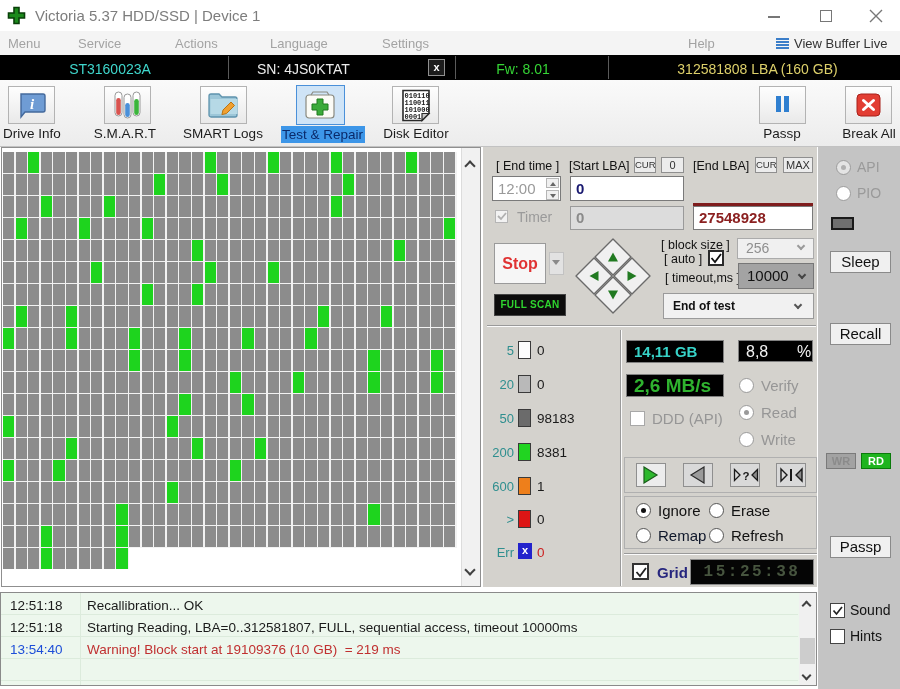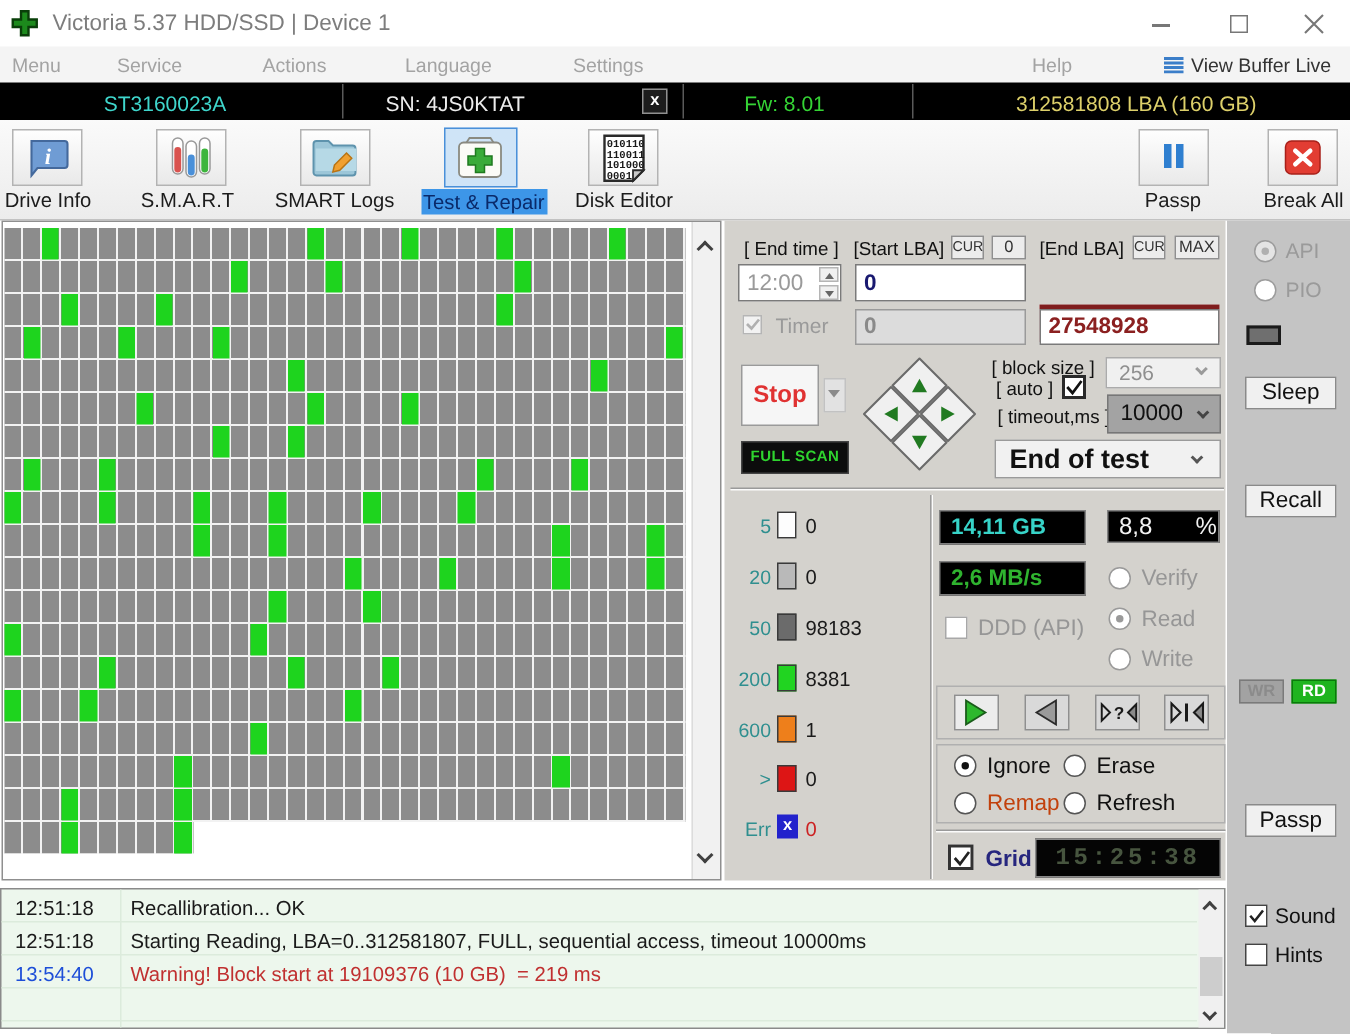--- a/index.html
+++ b/index.html
@@ -200,21 +200,21 @@
 <div class="abs" style="left:737px;top:238px;width:77px;height:21px;background:#f0f0f0;border:1px solid #ababab;font-size:14px;color:#8f8f8f;line-height:19px;padding-left:8px;">256</div>
 <div class="chev" style="left:798px;top:243px;width:6px;height:6px;border-color:#9a9a9a;"></div>
 <div class="lbl" style="left:664px;top:252px;">[ auto ]</div>
 <div class="abs" style="left:708px;top:250px;width:16px;height:16px;background:#fff;border:2px solid #2a2a2a;"></div>
 <svg class="abs" style="left:710px;top:252px" width="13" height="12">
     <path d="M1.5 6 l3.5 4 l6 -8" fill="none" stroke="#111" stroke-width="1.8"></path>
   </svg>
 <div class="lbl" style="left:665px;top:271px;">[ timeout,ms ]</div>
 <div class="abs" style="left:738px;top:263px;width:76px;height:26px;background:#a3a3a3;border:1px solid #777;font-size:15px;color:#111;line-height:24px;padding-left:8px;">10000</div>
 <div class="chev" style="left:799px;top:272px;width:6px;height:6px;border-color:#444;"></div>
-<div class="abs" style="left:663px;top:293px;width:151px;height:26px;background:#f1f1f1;border:1px solid #9a9a9a;font-size:18px;font-weight:bold;color:#111;line-height:24px;padding-left:9px;">End of test</div>
+<div class="abs" style="left:663px;top:293px;width:151px;height:26px;background:#f1f1f1;border:1px solid #9a9a9a;font-size:12px;font-weight:bold;color:#111;line-height:24px;padding-left:9px;">End of test</div>
 <div class="chev" style="left:795px;top:302px;width:6px;height:6px;border-color:#555;"></div>
 <div class="abs" style="left:487px;top:325px;width:329px;height:2px;border-top:1px solid #9a9a9a;border-bottom:1px solid #fbfbfb;"></div>
 <div class="abs" style="left:620px;top:330px;width:2px;height:256px;border-left:1px solid #9a9a9a;border-right:1px solid #fbfbfb;"></div>
 <div class="abs" style="left:483px;top:343px;width:31px;text-align:right;font-size:13px;color:#2f8f8f;">5</div>
 <div class="abs" style="left:518px;top:341px;width:13px;height:18px;background:#fdfdfd;border:1px solid #3a3a3a;"></div>
 <div class="abs" style="left:537px;top:343px;font-size:13.5px;color:#1a1a1a;">0</div>
 <div class="abs" style="left:483px;top:377px;width:31px;text-align:right;font-size:13px;color:#2f8f8f;">20</div>
 <div class="abs" style="left:518px;top:375px;width:13px;height:18px;background:#b9b9b9;border:1px solid #3a3a3a;"></div>
 <div class="abs" style="left:537px;top:377px;font-size:13.5px;color:#1a1a1a;">0</div>
 <div class="abs" style="left:483px;top:411px;width:31px;text-align:right;font-size:13px;color:#2f8f8f;">50</div>
@@ -229,21 +229,21 @@
 <div class="abs" style="left:483px;top:512px;width:31px;text-align:right;font-size:13px;color:#2f8f8f;">&gt;</div>
 <div class="abs" style="left:518px;top:510px;width:13px;height:18px;background:#dd1515;border:1px solid #3a3a3a;"></div>
 <div class="abs" style="left:537px;top:512px;font-size:13.5px;color:#1a1a1a;">0</div>
 <div class="abs" style="left:483px;top:545px;width:31px;text-align:right;font-size:13px;color:#2f8f8f;">Err</div>
 <div class="abs" style="left:518px;top:543px;width:14px;height:16px;background:#2222cc;color:#fff;font-size:11px;font-weight:bold;text-align:center;line-height:15px;">x</div>
 <div class="abs" style="left:537px;top:545px;font-size:13.5px;color:#cc2222;">0</div>
 <div class="abs" style="left:626px;top:340px;width:98px;height:23px;background:#000;border:1px solid #808080;font-size:15px;font-weight:bold;color:#37d3c8;line-height:21px;padding-left:7px;">14,11 GB</div>
 <div class="abs" style="left:738px;top:340px;width:75px;height:22px;background:#000;border:1px solid #808080;"></div>
 <div class="abs" style="left:746px;top:343px;font-size:16px;color:#f2f2f2;">8,8</div>
 <div class="abs" style="left:797px;top:343px;font-size:16px;color:#f2f2f2;">%</div>
-<div class="abs" style="left:626px;top:374px;width:98px;height:23px;background:#000;border:1px solid #808080;font-size:15px;font-weight:bold;color:#2fb32f;line-height:21px;padding-left:7px;">2,6 MB/s</div>
+<div class="abs" style="left:626px;top:374px;width:98px;height:23px;background:#000;border:1px solid #808080;font-size:19px;font-weight:bold;color:#2fb32f;line-height:21px;padding-left:7px;">2,6 MB/s</div>
 <div class="abs" style="left:630px;top:411px;width:15px;height:15px;background:#fff;border:1px solid #a8a8a8;"></div>
 <div class="abs" style="left:652px;top:410px;font-size:15px;color:#969696;">DDD (API)</div>
 <div class="abs" style="left:739px;top:378px;width:15px;height:15px;border-radius:50%;background:#fff;border:1px solid #9a9a9a;"></div>
 <div class="abs" style="left:761px;top:377px;font-size:15px;color:#969696;">Verify</div>
 <div class="abs" style="left:739px;top:405px;width:15px;height:15px;border-radius:50%;background:#fff;border:1px solid #9a9a9a;">
     <div style="position:absolute;left:4px;top:4px;width:5px;height:5px;border-radius:50%;background:#9a9a9a;"></div>
   </div>
 <div class="abs" style="left:761px;top:404px;font-size:15px;color:#969696;">Read</div>
 <div class="abs" style="left:739px;top:432px;width:15px;height:15px;border-radius:50%;background:#fff;border:1px solid #9a9a9a;"></div>
 <div class="abs" style="left:761px;top:431px;font-size:15px;color:#969696;">Write</div>
@@ -269,21 +269,21 @@
     <path d="M23 3 L17 9 L23 15 z" fill="#8a8a8a" stroke="#1a1a1a" stroke-width="1.4"></path>
   </svg>
 <div class="abs" style="left:624px;top:496px;width:193px;height:53px;border:1px solid #b0b0b0;"></div>
 <div class="abs" style="left:636px;top:503px;width:15px;height:15px;border-radius:50%;background:#fff;border:1px solid #555;">
     <div style="position:absolute;left:4px;top:4px;width:5px;height:5px;border-radius:50%;background:#111;"></div>
   </div>
 <div class="abs" style="left:658px;top:502px;font-size:15px;color:#111;">Ignore</div>
 <div class="abs" style="left:709px;top:503px;width:15px;height:15px;border-radius:50%;background:#fff;border:1px solid #555;"></div>
 <div class="abs" style="left:731px;top:502px;font-size:15px;color:#111;">Erase</div>
 <div class="abs" style="left:636px;top:528px;width:15px;height:15px;border-radius:50%;background:#fff;border:1px solid #555;"></div>
-<div class="abs" style="left:658px;top:527px;font-size:15px;color:#c2410c;">Remap</div>
+<div class="abs" style="left:658px;top:527px;font-size:15px;color:#0f172a;">Remap</div>
 <div class="abs" style="left:709px;top:528px;width:15px;height:15px;border-radius:50%;background:#fff;border:1px solid #555;"></div>
 <div class="abs" style="left:731px;top:527px;font-size:15px;color:#111;">Refresh</div>
 <div class="abs" style="left:624px;top:553px;width:193px;height:2px;border-top:1px solid #9a9a9a;border-bottom:1px solid #fbfbfb;"></div>
 <div class="abs" style="left:632px;top:563px;width:17px;height:17px;background:#fff;border:2px solid #333;"></div>
 <svg class="abs" style="left:635px;top:566px" width="13" height="12">
     <path d="M1.5 6 l3.5 4 l6 -8" fill="none" stroke="#222" stroke-width="1.8"></path>
   </svg>
 <div class="abs" style="left:657px;top:564px;font-size:15px;font-weight:bold;color:#26267e;">Grid</div>
 <div class="abs" style="left:690px;top:559px;width:124px;height:26px;background:#050505;border:1px solid #8a8a8a;font-family:'Liberation Mono',monospace;font-size:16px;font-weight:bold;color:#47553f;text-align:center;line-height:24px;letter-spacing:2.5px;">15:25:38</div>
 <div class="abs" style="left:818px;top:147px;width:82px;height:542px;background:#c4c4c4;"></div>

